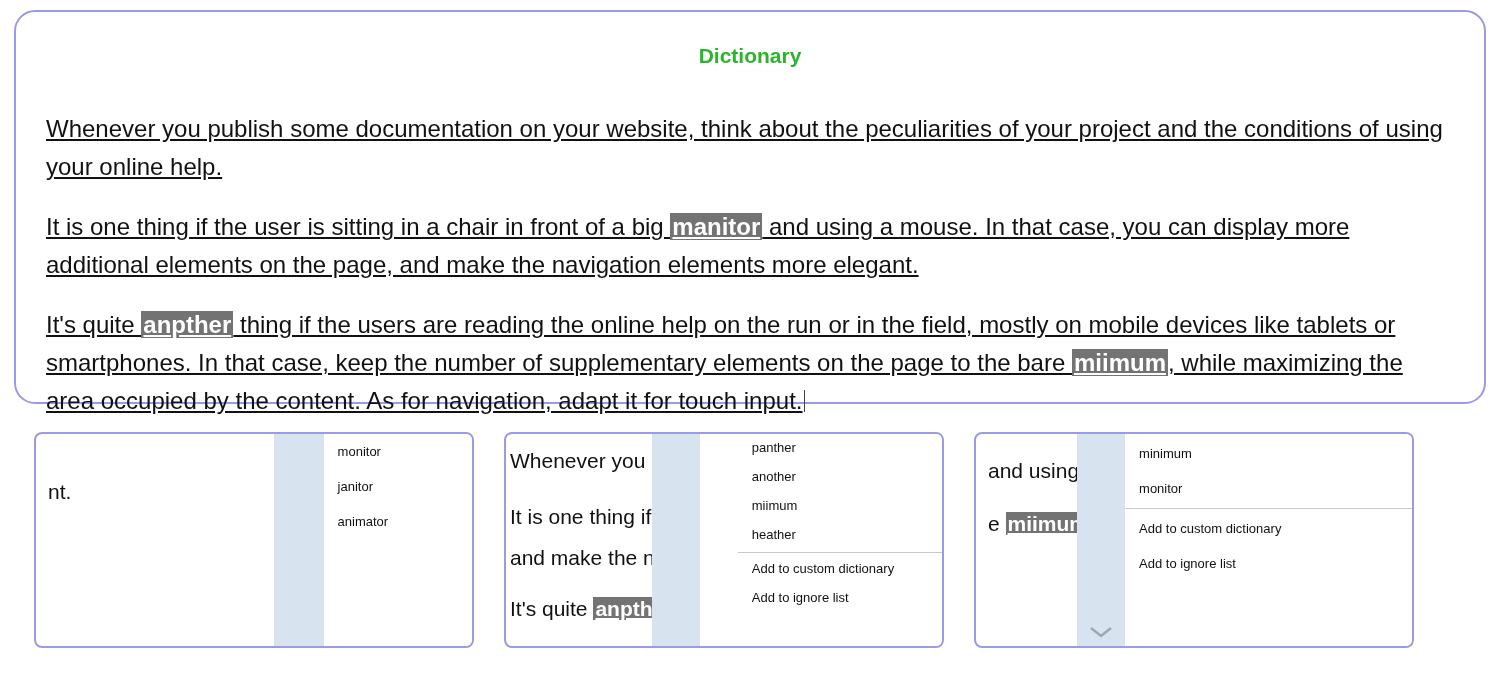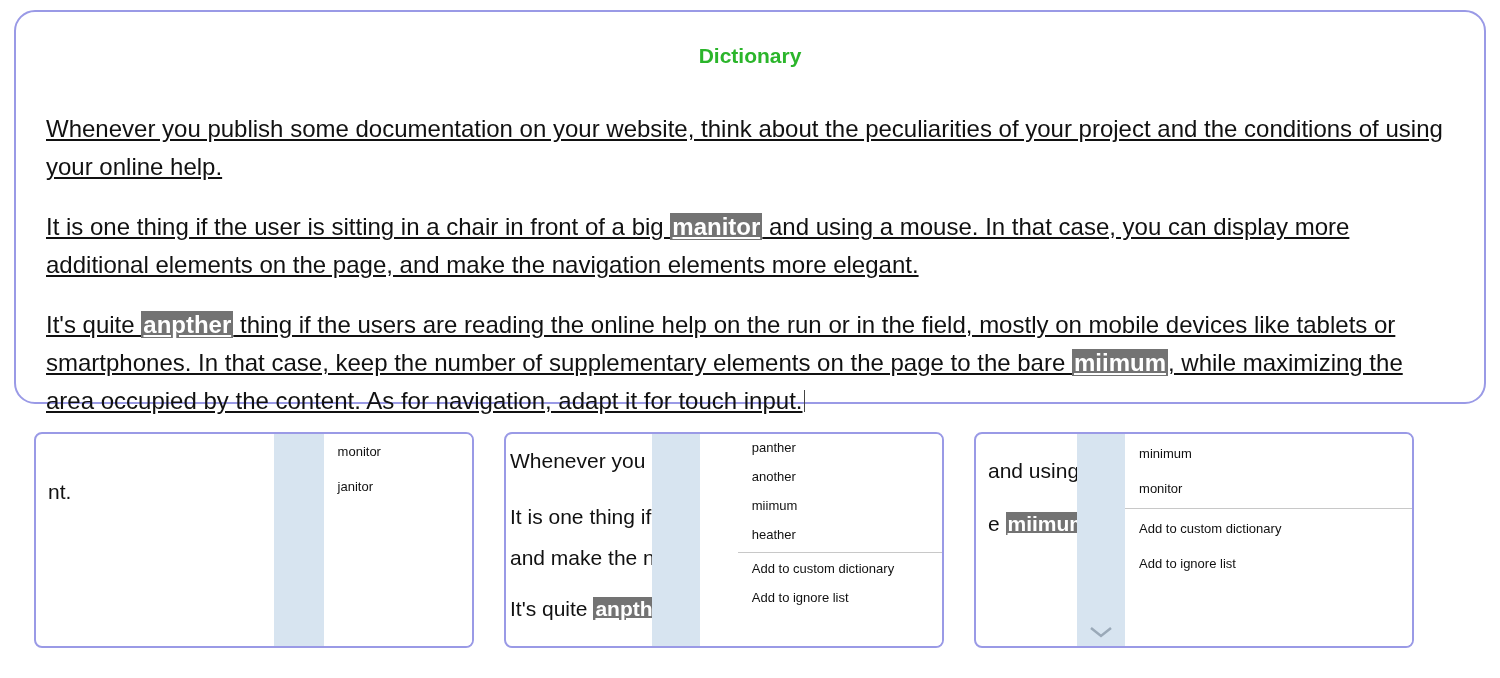--- a/index.html
+++ b/index.html
@@ -151,20 +151,21 @@
 <div class="row">
 
   <div class="panel snippet s1">
     <div class="text-frag">
       <div class="line">nt.</div>
     </div>
     <div class="scroll-strip"></div>
     <div class="menu">
       <div class="menu-item">monitor</div>
       <div class="menu-item">janitor</div>
+      <div class="menu-item">animator</div>
     </div>
   </div>
 
   <div class="panel snippet s2">
     <div class="text-frag" style="line-height:46px; padding-left:4px;">
       <div class="line">Whenever you pu</div>
       <div class="line" style="margin-top:10px;">It is one thing if th</div>
       <div class="line" style="line-height:36px;">and make the navi</div>
       <div class="line" style="margin-top:10px;">
         <span>It's quite </span><span class="misspell">anpther</span>

